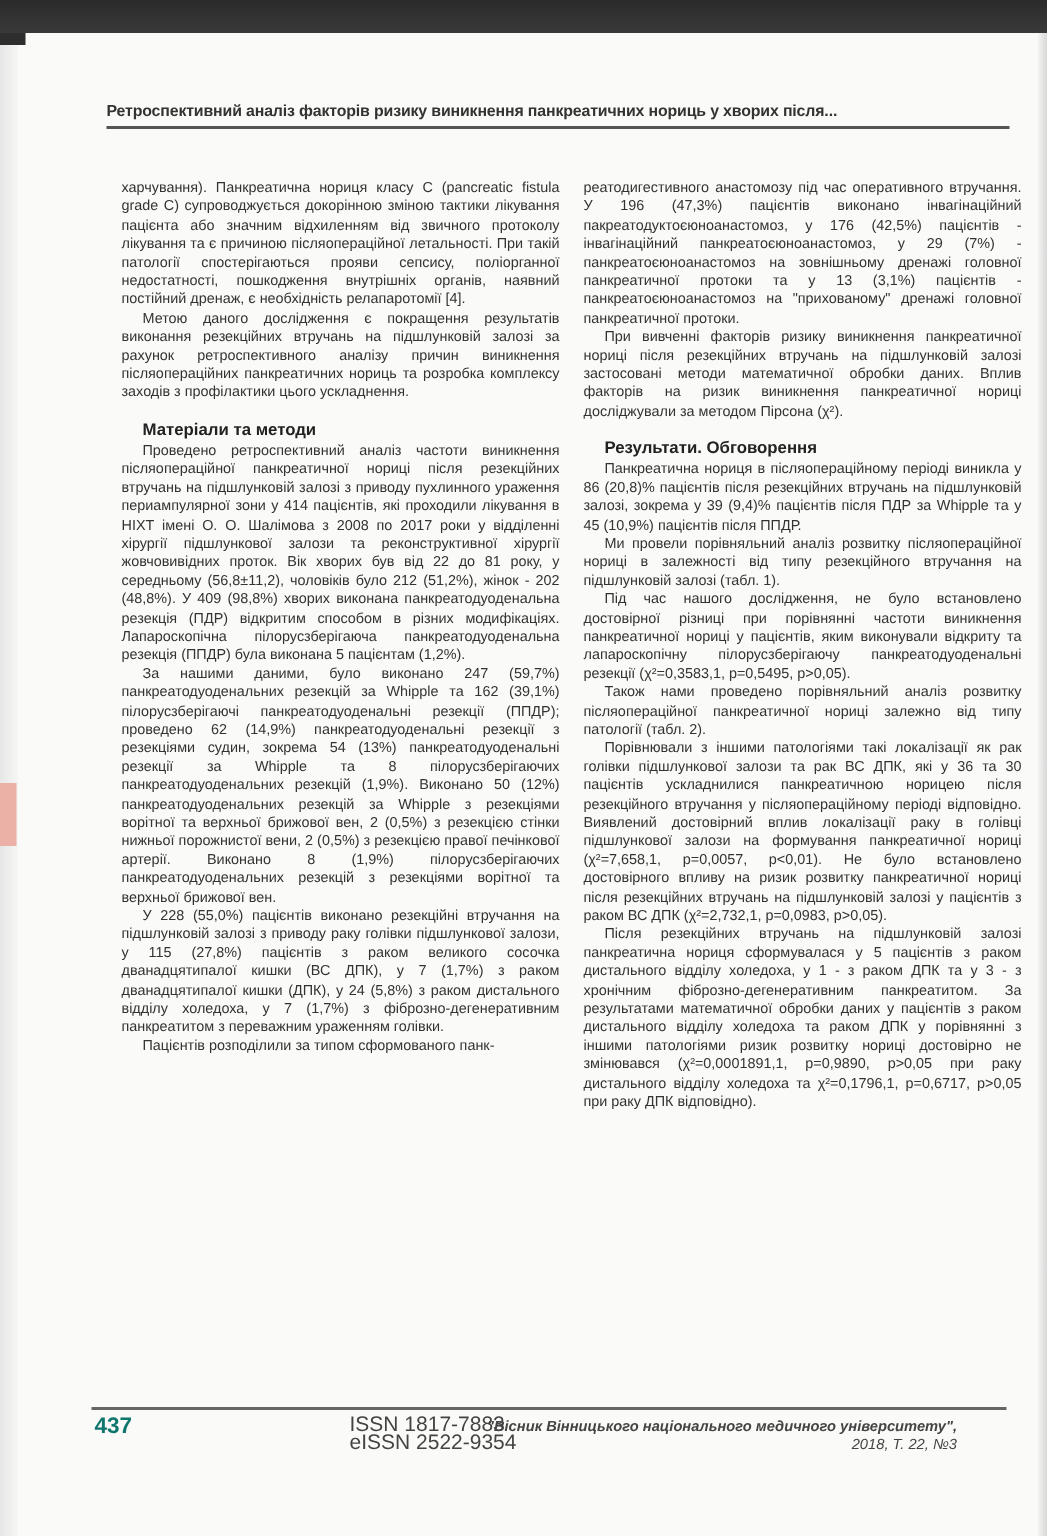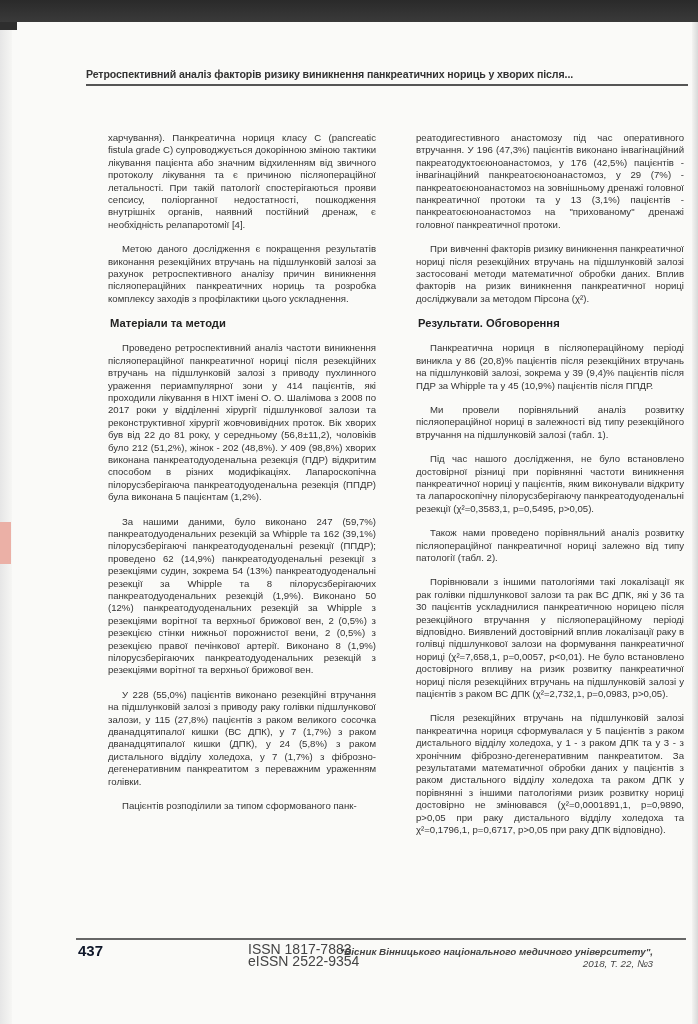--- a/index.html
+++ b/index.html
@@ -21,46 +21,46 @@
     background: linear-gradient(90deg, #e6e6e6, #f6f6f4);
   }
   .pink-tab {
     position: absolute; left: 0; top: 522px; width: 11px; height: 42px; background: #ebb0a6;
   }
   .right-edge {
     position: absolute; right: 0; top: 22px; width: 6px; height: 1002px;
     background: linear-gradient(90deg, #f4f4f2, #d8d8d8);
   }
   .page {
-    position: absolute; left: 16px; top: 22px; width: 667px; height: 1002px;
+    position: absolute; left: 1px; top: 22px; width: 667px; height: 1002px;
   }
   .running-head {
     position: absolute; left: 70px; top: 46px; width: 580px;
     font-size: 10.6px; font-weight: bold; color: #333; letter-spacing: -0.1px; white-space: nowrap;
   }
   .head-rule {
     position: absolute; left: 70px; top: 62px; width: 602px; height: 2px; background: #555;
   }
   .col {
     position: absolute; top: 98px; width: 292px;
     font-size: 9.6px; line-height: 12.4px; text-align: justify; color: #333;
   }
   .col.left { left: 80px; }
   .col.right { left: 388px; }
-  .col p { margin: 12px; text-indent: 14px; }
+  .col p { margin: 0; text-indent: 14px; }
   .col p.noindent { text-indent: 0; }
   .col h2 {
     margin: 12px 0 1px 14px; font-size: 11.2px; line-height: 13px; font-weight: bold; color: #222;
   }
   .col .em { }
   .foot-rule {
     position: absolute; left: 60px; top: 916px; width: 610px; height: 1.5px; background: #666;
   }
   .page-num {
-    position: absolute; left: 62px; top: 920px; font-size: 15px; font-weight: bold; color: #0f172a;
+    position: absolute; left: 62px; top: 920px; font-size: 15px; font-weight: bold; color: #0f766e;
   }
   .issn {
     position: absolute; left: 232px; top: 922px; font-size: 14px; line-height: 11.5px; color: #444;
   }
   .journal {
     position: absolute; right: 30px; top: 924px; width: 400px; text-align: right;
     font-size: 9.8px; line-height: 12px; font-style: italic; color: #444;
   }
   .journal .title { font-weight: bold; }
 </style>

